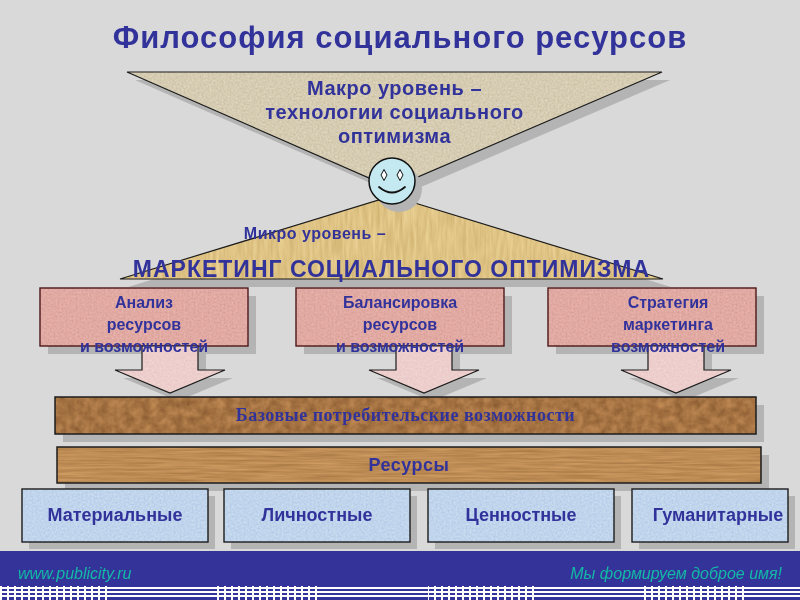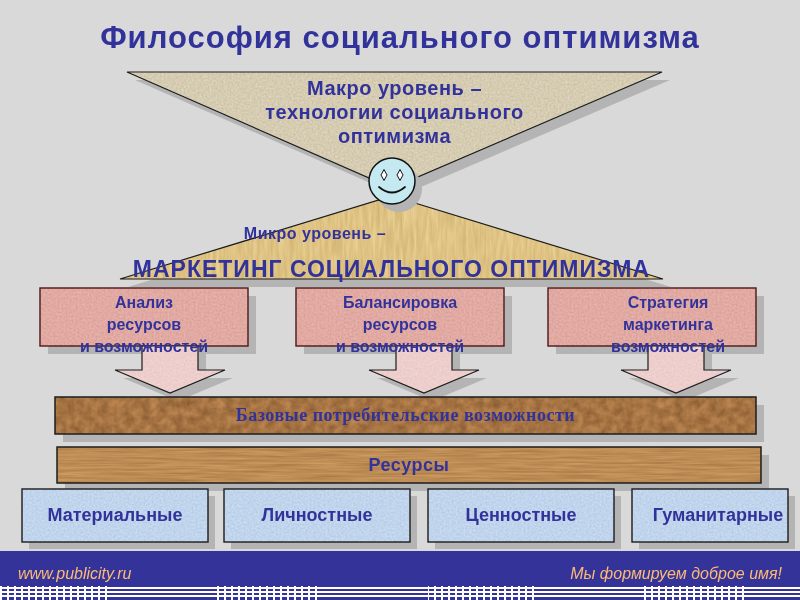--- a/index.html
+++ b/index.html
@@ -21,21 +21,21 @@
   .base-bar-label{left:55px;top:397px;width:701px;line-height:37px;font-family:Liberation Serif, serif;}
   .res-bar-label{left:57px;top:447px;width:704px;line-height:36px;}
   .blue-label{top:489px;height:53px;line-height:53px;font-size:18px;}
   .blue-1{left:22px;width:186px;} .blue-2{left:224px;width:186px;}
   .blue-3{left:428px;width:186px;} .blue-4{left:632px;width:172px;}
   .footer-bar{
     position:absolute;z-index:3;left:0;top:551px;width:800px;height:35px;
     background:#333399;display:flex;justify-content:space-between;align-items:center;
     padding:0 18px;box-sizing:border-box;
   }
-  .footer-bar span{color:#fdba74;font-style:italic;font-size:16px;margin-top:10px;}
+  .footer-bar span{color:#14b8a6;font-style:italic;font-size:16px;margin-top:10px;}
   .footer-ribbon{
     position:absolute;z-index:3;left:0;top:586px;width:800px;height:14px;
     background-color:#333399;
     background-image:
       
       linear-gradient(to bottom,
         transparent 0px, transparent 1px,
         #ffffff 1px, #ffffff 3px,
         transparent 3px, transparent 5px,
         #ffffff 5px, #ffffff 7px,
@@ -185,21 +185,21 @@
       <rect x="428" y="489" width="186" height="53" fill="none" stroke="#1c1c1c" stroke-width="1.4"></rect>
     </g>
     <g>
       <rect x="639" y="496" width="156" height="53" fill="#b4b4b4"></rect>
       <rect x="632" y="489" width="156" height="53" fill="#d4e6f4"></rect>
       <rect x="632" y="489" width="156" height="53" fill="#000" filter="url(#fBlue)"></rect>
       <rect x="632" y="489" width="156" height="53" fill="none" stroke="#1c1c1c" stroke-width="1.4"></rect>
     </g>
   </svg>
 
-  <div class="txt slide-title">Философия социального оптимизма</div>
+  <div class="txt slide-title">Философия социального ресурсов</div>
 
   <div class="txt macro-label prewrap">Макро уровень –
 технологии социального
 оптимизма</div>
 
   <div class="txt micro-label">Микро уровень –</div>
   <div class="txt micro-subtitle">МАРКЕТИНГ СОЦИАЛЬНОГО ОПТИМИЗМА</div>
 
   <div class="txt pbox-label pbox-1 prewrap">Анализ
 ресурсов

